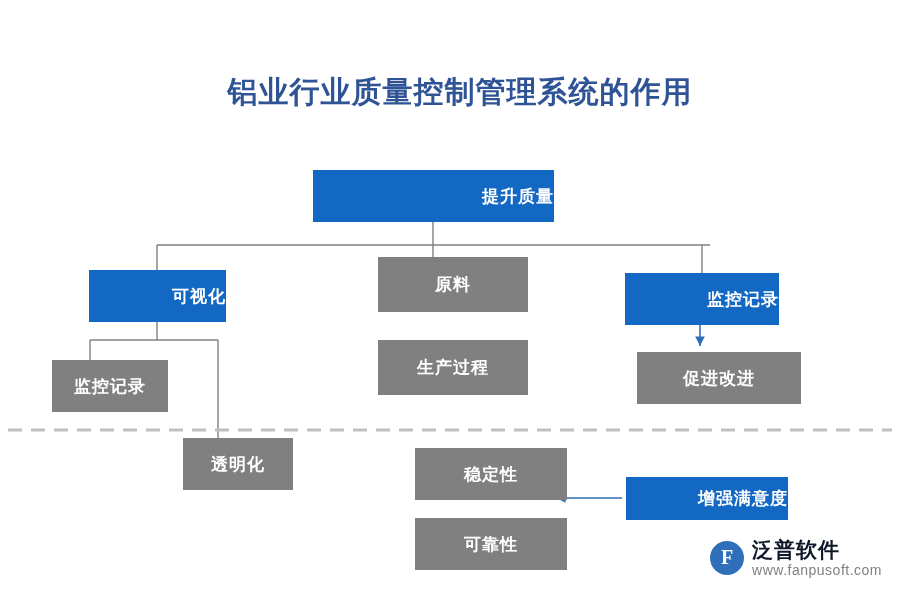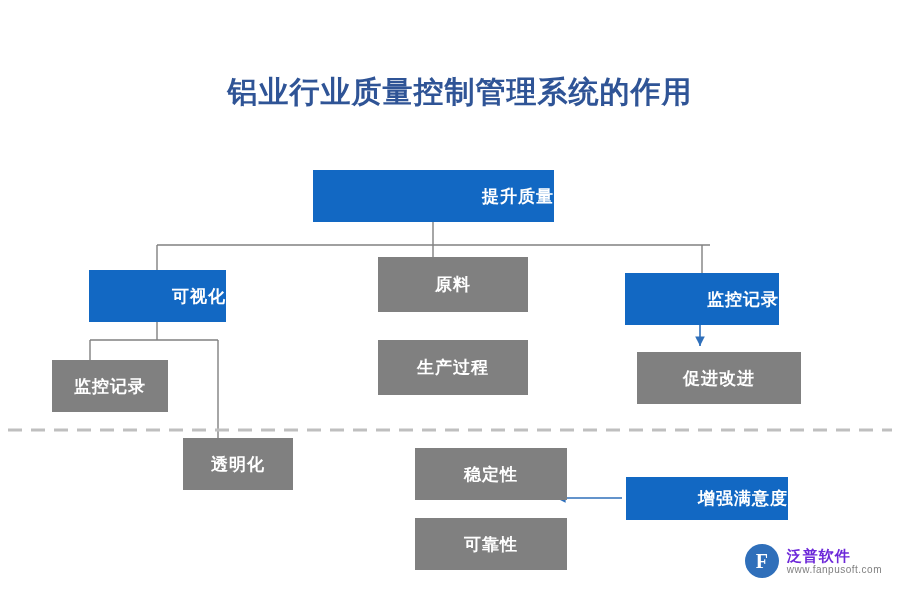--- a/index.html
+++ b/index.html
@@ -94,27 +94,27 @@
     font-size: 20px;
     font-weight: bold;
     font-family: "Liberation Serif", serif;
   }
   .logo .logo-texts {
     display: flex;
     flex-direction: column;
     line-height: 1.15;
   }
   .logo .logo-name {
-    font-size: 15px;
+    font-size: 21px;
     font-weight: bold;
-    color: #6d28d9;
+    color: #0f172a;
     letter-spacing: 1px;
   }
   .logo .logo-url {
-    font-size: 10px;
+    font-size: 14px;
     color: #7f7f7f;
     letter-spacing: 0.5px;
   }
 </style>
 </head>
 <body>
 
 <div id="canvas">
 
   <div class="title">铝业行业质量控制管理系统的作用</div>

